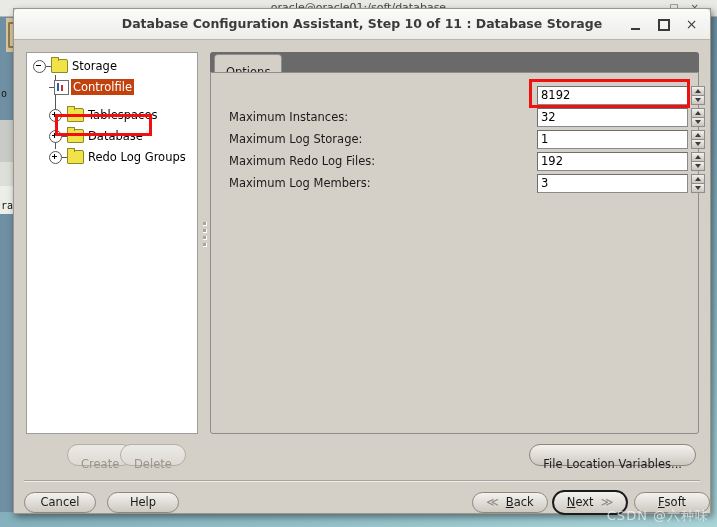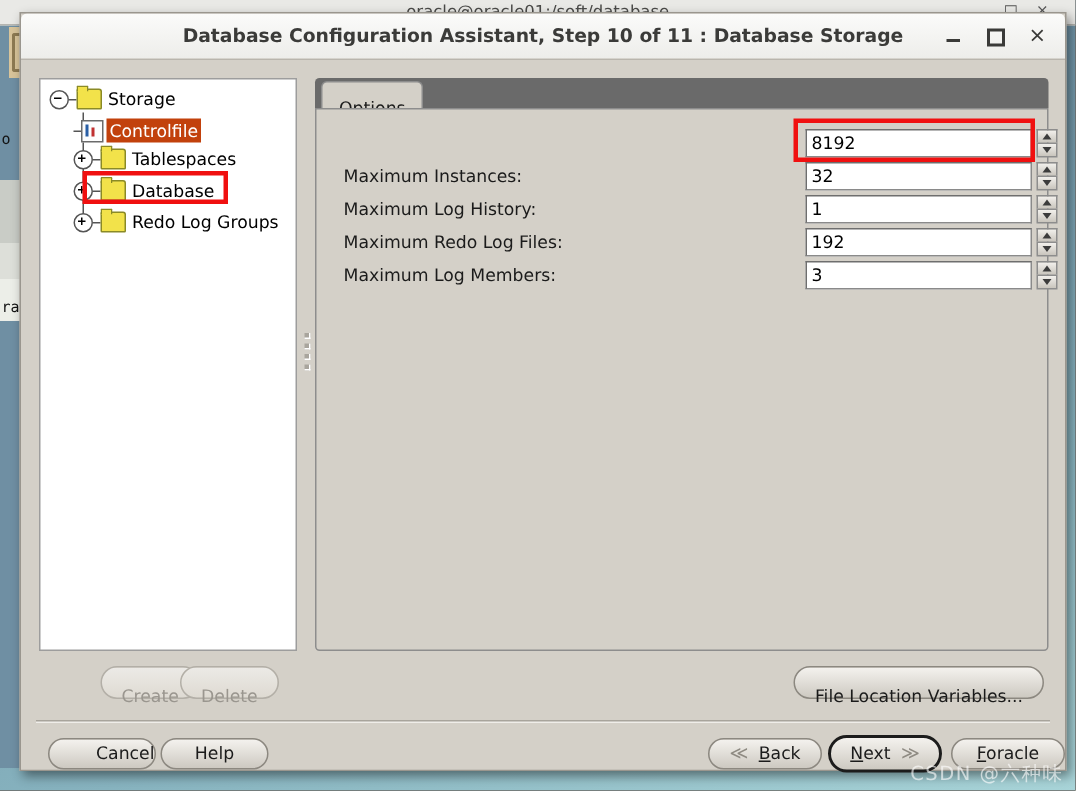--- a/index.html
+++ b/index.html
@@ -454,21 +454,21 @@
     background: #a8a49c;
     border-bottom: 1px solid #efede9;
   }
 
   #nav-row {
     position: absolute;
     left: 0; right: 0;
     top: 448px;
     height: 34px;
   }
-  #btn-cancel { position: absolute; left: 10px; top: 4px; width: 72px; text-align: right; padding: 0; margin-left: 8px; }
+  #btn-cancel { position: absolute; left: 10px; top: 4px; width: 72px; text-align: center; padding: 0; }
   #btn-help   { position: absolute; left: 93px; top: 4px; width: 72px; text-align: center; padding: 0; }
   #btn-back   { position: absolute; right: 162px; top: 4px; width: 76px; padding: 0; }
   #btn-next   { position: absolute; right: 82px; top: 2px; width: 76px; padding: 0; border: 2px solid #1c1c1c; height: 25px; line-height: 21px; border-radius: 13px; }
   #btn-finish { position: absolute; right: 0px; top: 4px; width: 76px; text-align: center; padding: 0; }
   .nav-inner {
     display: flex;
     align-items: center;
     justify-content: center;
     gap: 7px;
     height: 100%;
@@ -531,21 +531,21 @@
           <span class="folder"></span>
           <span class="node-label">Storage</span>
         </div>
 
         <div class="tree-node tree-child" style="margin-top:5px;">
           <span class="hline"></span>
           <span class="ctlicon"></span>
           <span class="node-label selected">Controlfile</span>
         </div>
 
-        <div class="tree-node tree-child" style="margin-top:3px;">
+        <div class="tree-node tree-child" style="margin-top:12px;">
           <span class="toggle plus"></span>
           <span class="hline"></span>
           <span class="folder"></span>
           <span class="node-label">Tablespaces</span>
         </div>
 
         <div class="tree-node tree-child" style="margin-top:5px;">
           <span class="toggle plus"></span>
           <span class="hline"></span>
           <span class="folder"></span>
@@ -599,21 +599,21 @@
                       <i class="arrow"></i>
                     </span>
                   <span class="spin-btn down">
                       <i class="arrow"></i>
                     </span>
                 </span>
               </span>
             </div>
 
             <div class="form-row">
-              <span class="form-label">Maximum Log History:</span>
+              <span class="form-label">Maximum Log Storage:</span>
               <span class="spin-wrap">
                 <input class="spin-input" type="text" value="1" style="">
                 <span class="spin-btns">
                   <span class="spin-btn up">
                       <i class="arrow"></i>
                     </span>
                   <span class="spin-btn down">
                       <i class="arrow"></i>
                     </span>
                 </span>
@@ -676,21 +676,21 @@
 
         <button class="btn" id="btn-next">
           <span class="nav-inner">
             <span><span class="mnem">N</span><span>ext</span></span>
             <span class="chev">≫</span>
           </span>
         </button>
 
         <button class="btn" id="btn-finish">
           <span class="nav-inner">
-            <span><span class="mnem">F</span><span>oracle</span></span>
+            <span><span class="mnem">F</span><span>soft</span></span>
           </span>
         </button>
       </div>
 
     </div>
   </div>
 
   <div id="watermark">CSDN @六种味</div>
 </div>
 

